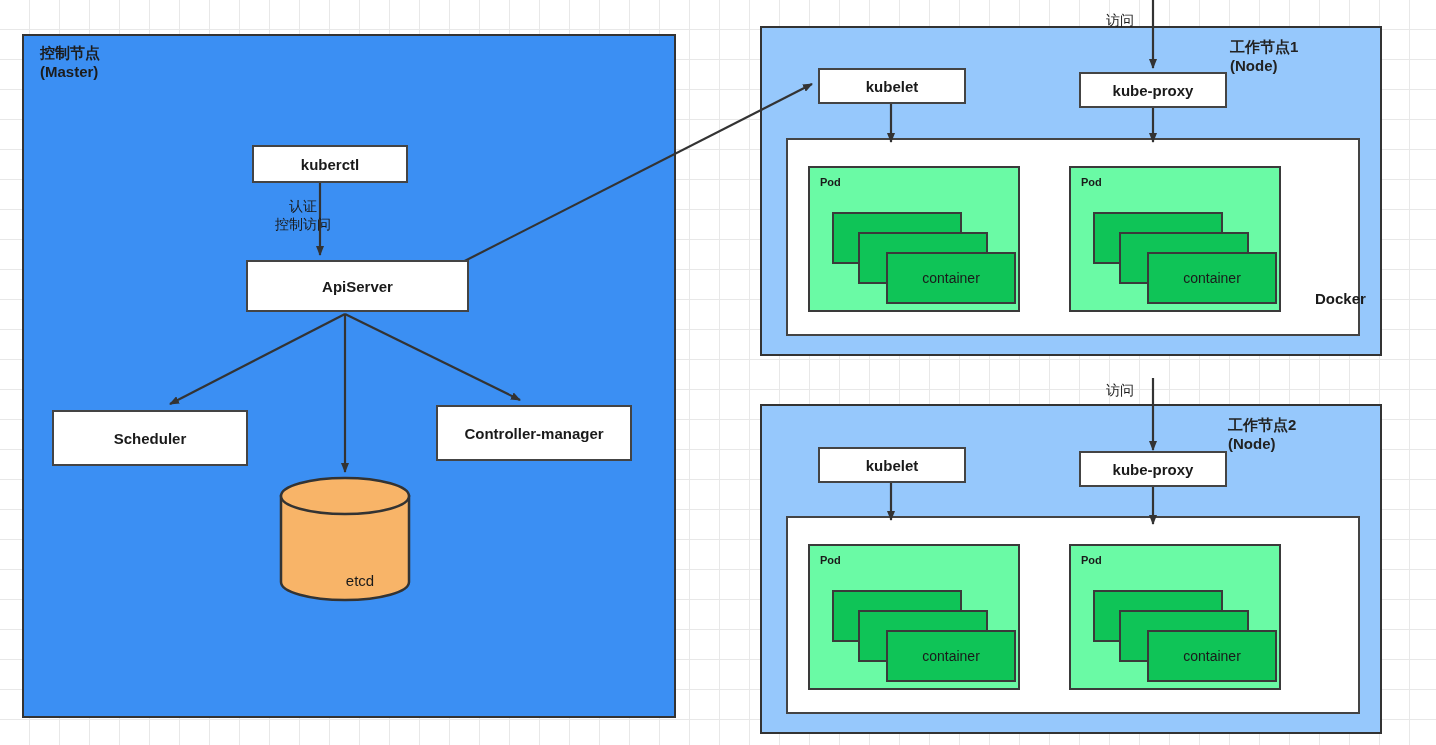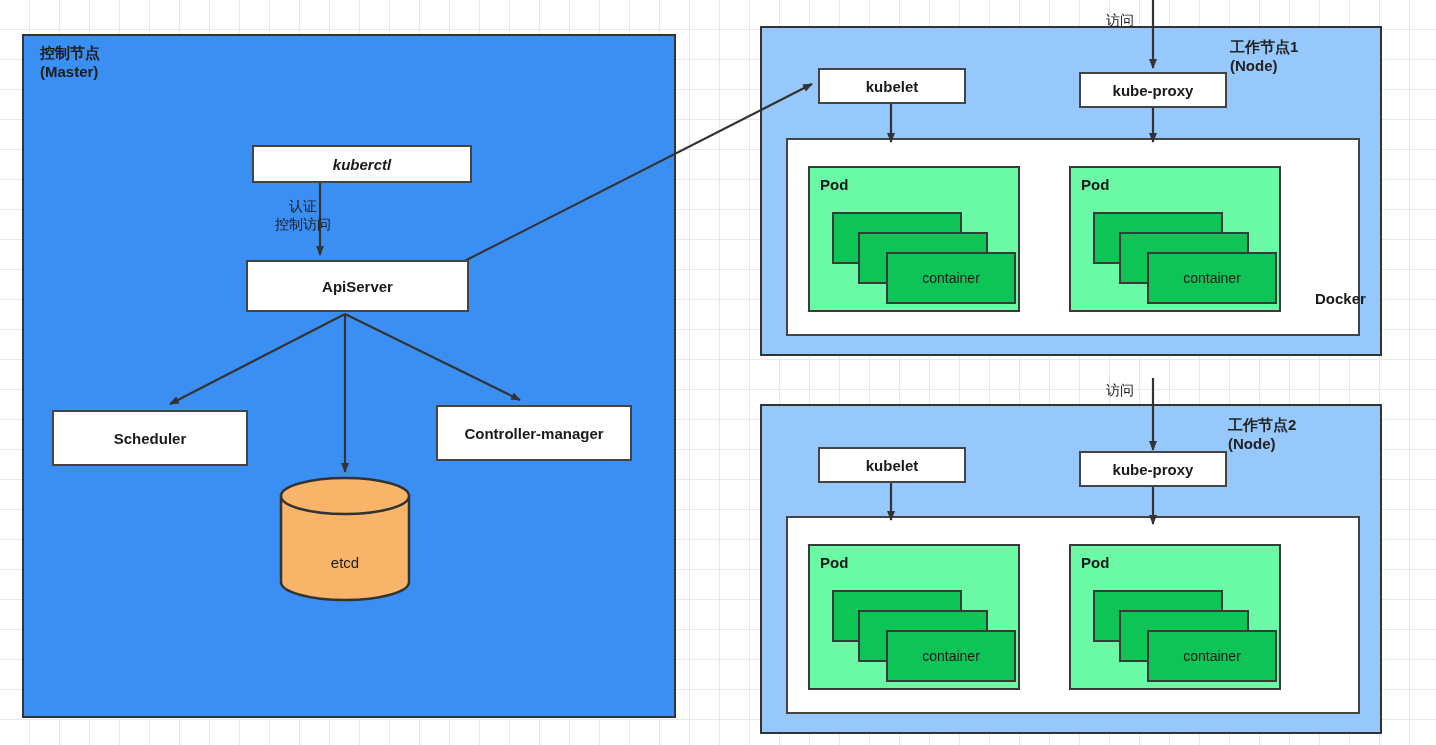--- a/index.html
+++ b/index.html
@@ -70,21 +70,21 @@
   .pod-box {
     position: absolute;
     background: #6AFAA5;
     border: 2px solid #3a3a3a;
     box-sizing: border-box;
   }
   .pod-label {
     position: absolute;
     left: 10px;
     top: 8px;
-    font-size: 15px;
+    font-size: 11px;
     font-weight: bold;
     color: #1a1a1a;
   }
   .container-box {
     position: absolute;
     background: #0FC457;
     border: 2px solid #3a3a3a;
     box-sizing: border-box;
     display: flex;
     align-items: center;
@@ -163,37 +163,37 @@
 
     <line x1="1153" y1="104" x2="1153" y2="142" stroke="#333333" stroke-width="2.2" marker-end="url(#arrowhead)"></line>
 
     <line x1="1153" y1="378" x2="1153" y2="450" stroke="#333333" stroke-width="2.2" marker-end="url(#arrowhead)"></line>
 
     <line x1="891" y1="482" x2="891" y2="520" stroke="#333333" stroke-width="2.2" marker-end="url(#arrowhead)"></line>
 
     <line x1="1153" y1="486" x2="1153" y2="524" stroke="#333333" stroke-width="2.2" marker-end="url(#arrowhead)"></line>
   </svg>
 
-  <div class="proc-box" style="left:252px; top:145px; width:220px; height:38px;font-style:italic;">kuberctl</div>
+  <div class="proc-box" style="left:252px; top:145px; width:156px; height:38px;">kuberctl</div>
 
   <div class="edge-label on-blue" style="left:258px; top:198px; width:90px;">认证
 控制访问</div>
 
   <div class="proc-box" style="left:246px; top:260px; width:223px; height:52px;">ApiServer</div>
 
   <div class="proc-box" style="left:436px; top:405px; width:196px; height:56px;">Controller-manager</div>
 
   <div class="proc-box" style="left:52px; top:410px; width:196px; height:56px;">Scheduler</div>
 
   <div class="etcd-wrap" style="left:279px; top:476px; width:132px; height:126px;">
     <svg width="132" height="126" viewBox="0 0 132 126">
       <path d="M2,20 L2,106 A64,18 0 0 0 130,106 L130,20 Z" fill="#F8B468" stroke="#333333" stroke-width="2.5"></path>
       <ellipse cx="66" cy="20" rx="64" ry="18" fill="#F8B468" stroke="#333333" stroke-width="2.5"></ellipse>
     </svg>
-    <div class="etcd-label" style="top:78px;">etcd</div>
+    <div class="etcd-label" style="top:96px;margin-left:15px;">etcd</div>
   </div>
 
   <div class="edge-label" style="left:1098px; top:12px; width:44px;">访问</div>
 
   <div class="proc-box" style="left:818px; top:68px; width:148px; height:36px;">kubelet</div>
   <div class="proc-box" style="left:1079px; top:72px; width:148px; height:36px;">kube-proxy</div>
 
   <div class="pod-box" style="left:808px; top:166px; width:212px; height:146px;">
     <span class="pod-label">Pod</span>
     <div class="container-box" style="left:22px; top:44px; width:130px; height:52px;"></div>

